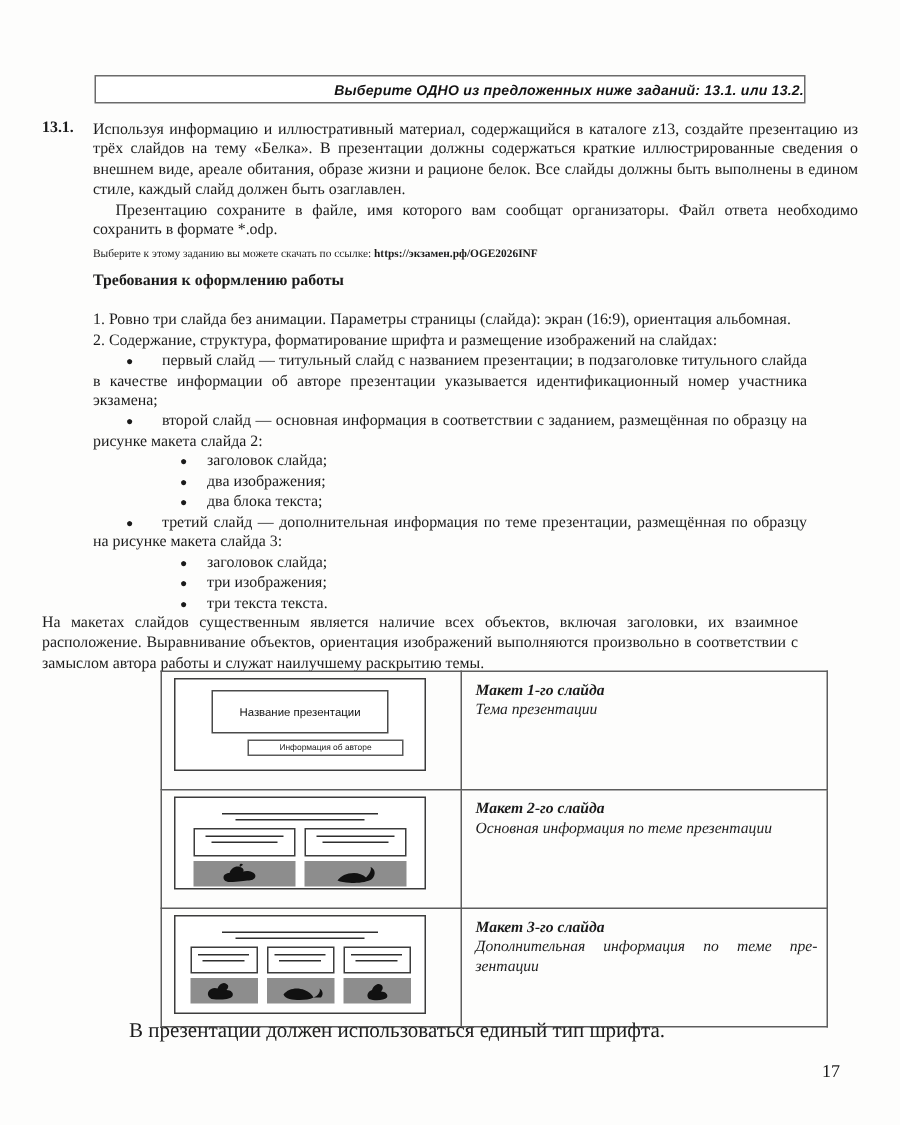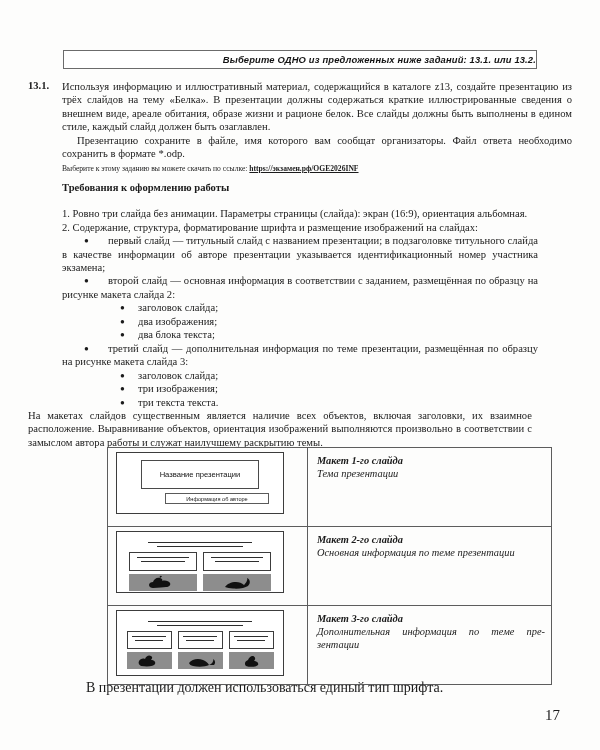--- a/index.html
+++ b/index.html
@@ -72,21 +72,21 @@
   }
   .indent {
     text-indent: 15px;
   }
   .note {
     margin: 2px 0 0 0;
     padding-left: 34px;
     font-size: 7.6px;
     line-height: 11px;
   }
-  .note b { font-weight: bold; text-decoration: underline; }
+  .note b { font-weight: bold; }
   h3.req-head {
     margin: 7px 0 13px 34px;
     font-size: 10.6px;
     font-weight: bold;
     line-height: 13.45px;
   }
   .blk {
     margin: 0 0 0 34px;
     width: 476px;
   }
@@ -258,21 +258,21 @@
     position: absolute;
     left: 86px;
     top: 681px;
     font-size: 14px;
     line-height: 13.45px;
   }
   .page-num {
     position: absolute;
     right: 40px;
     top: 707px;
-    font-size: 15px;
+    font-size: 12px;
   }
 </style>
 </head>
 <body>
 
 <div class="page">
 
   <div class="callout">
     <span class="callout-text">Выберите ОДНО из предложенных ниже заданий: 13.1. или 13.2.</span>
   </div>

